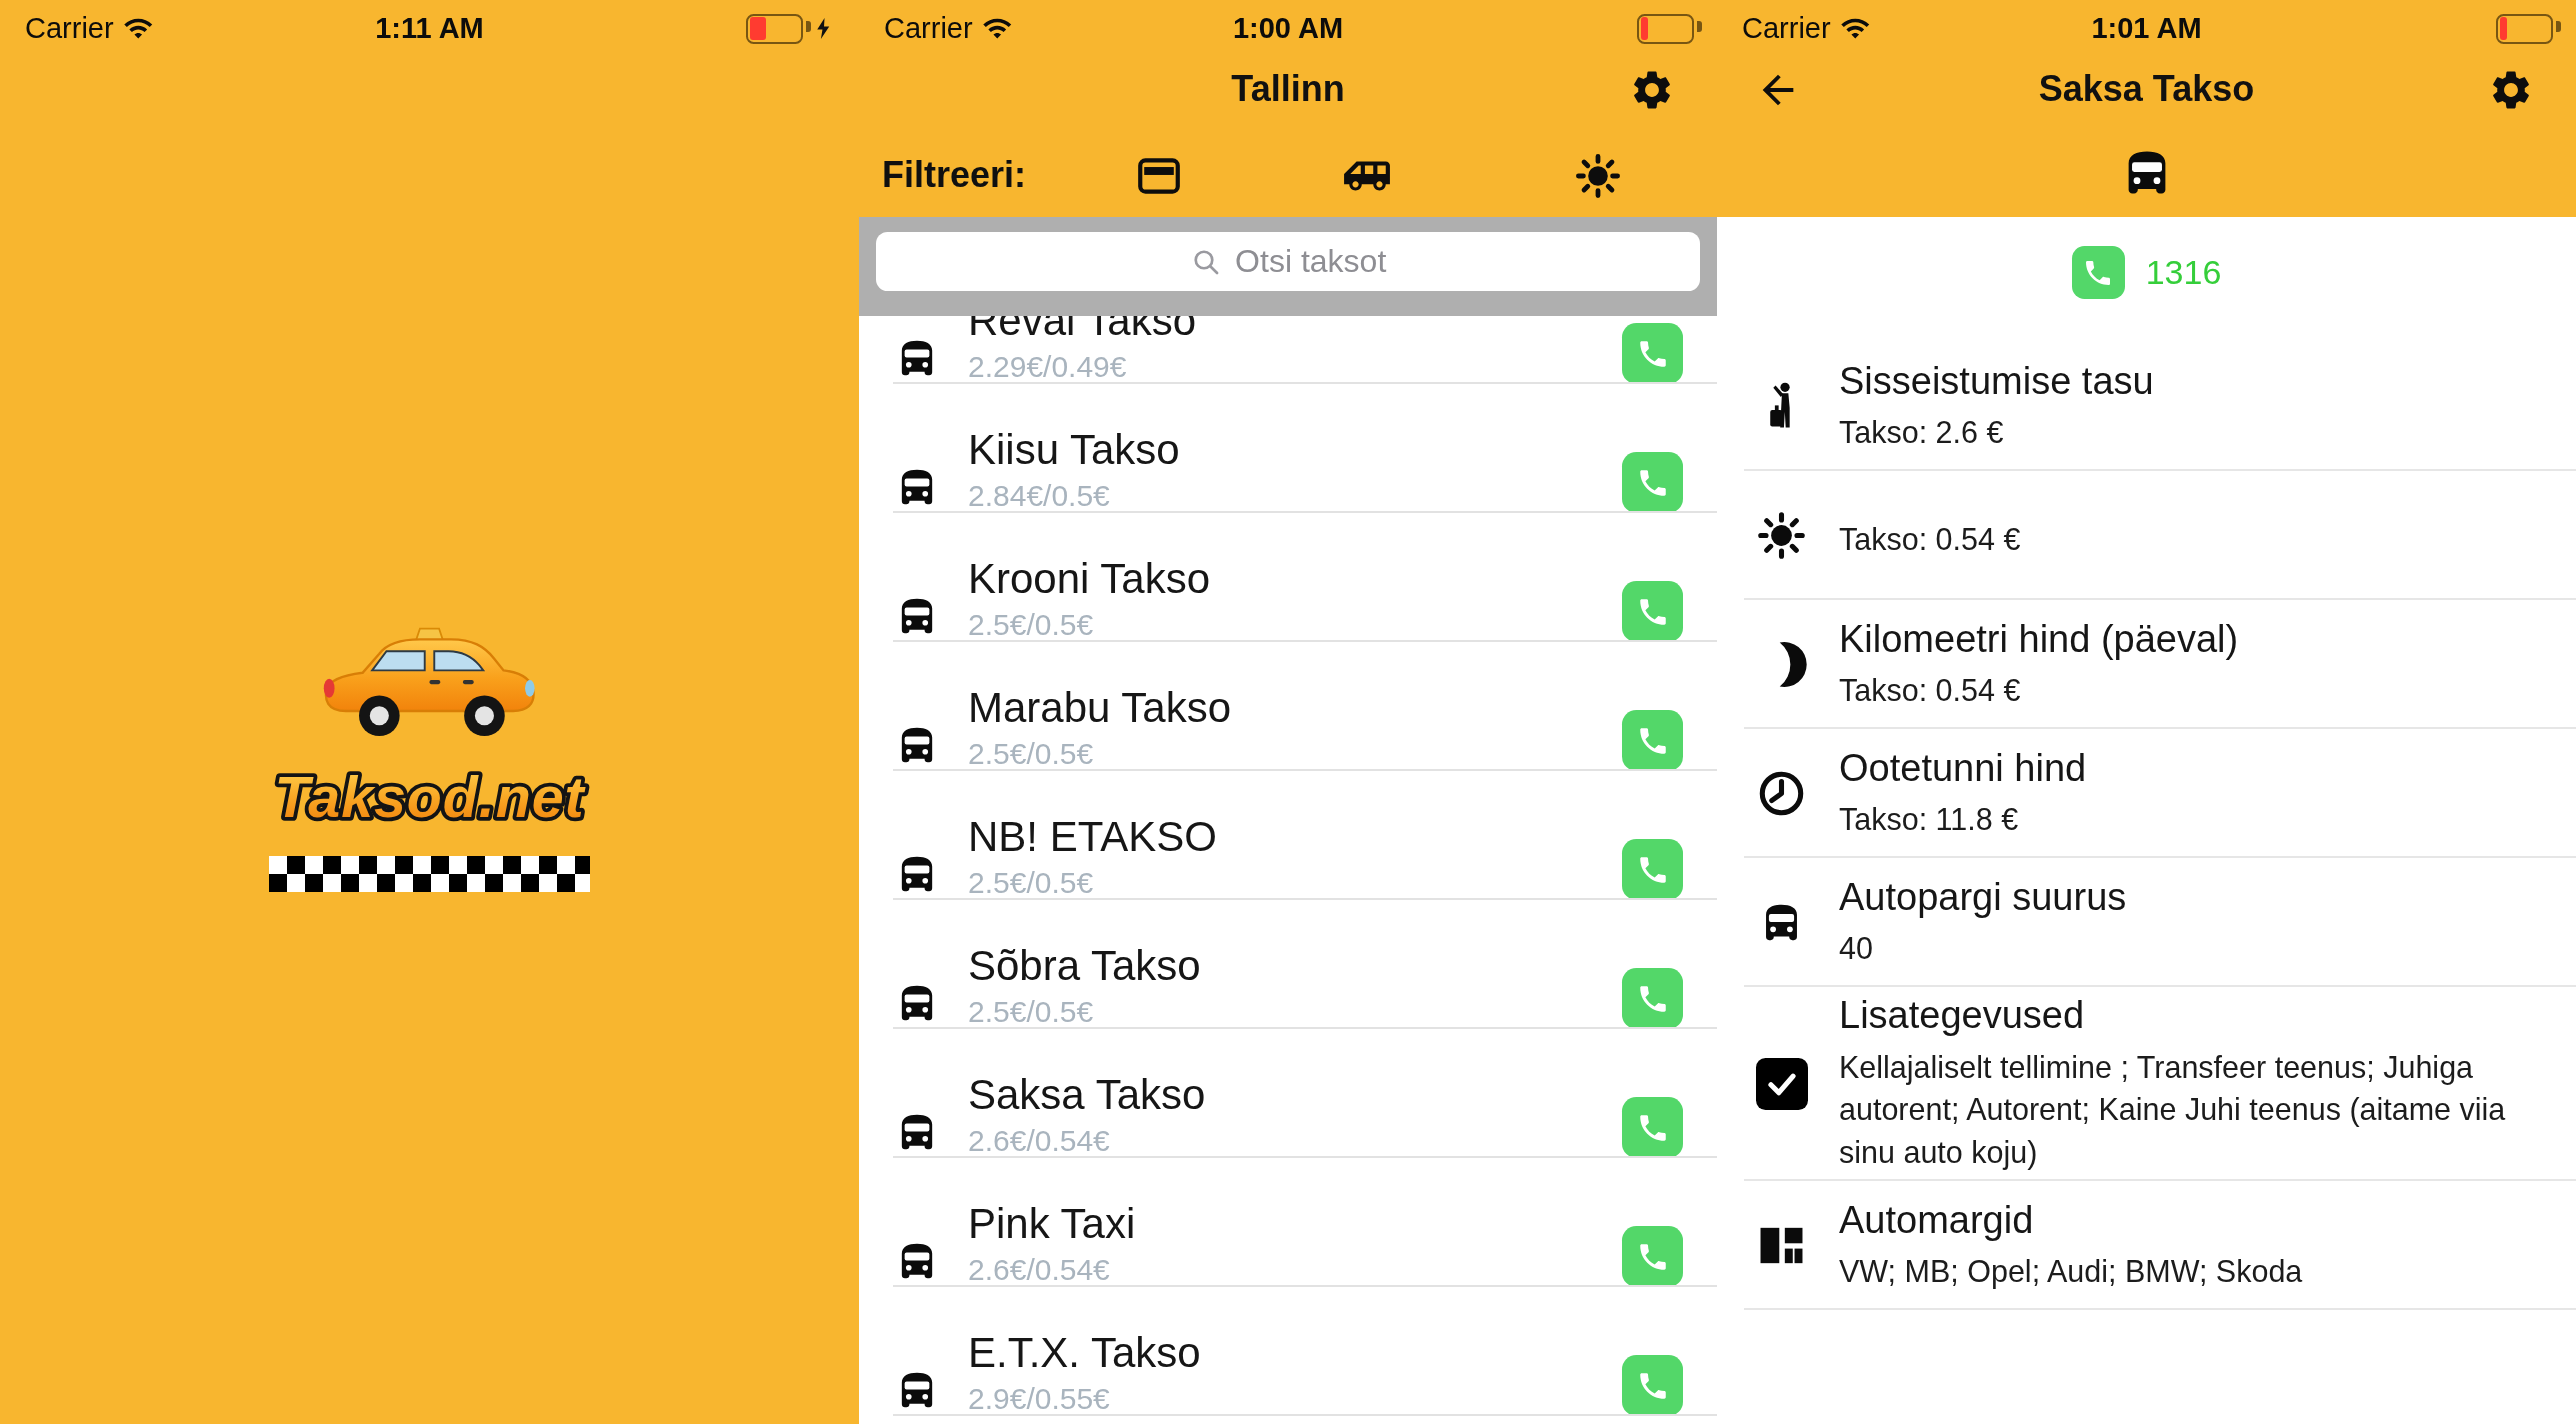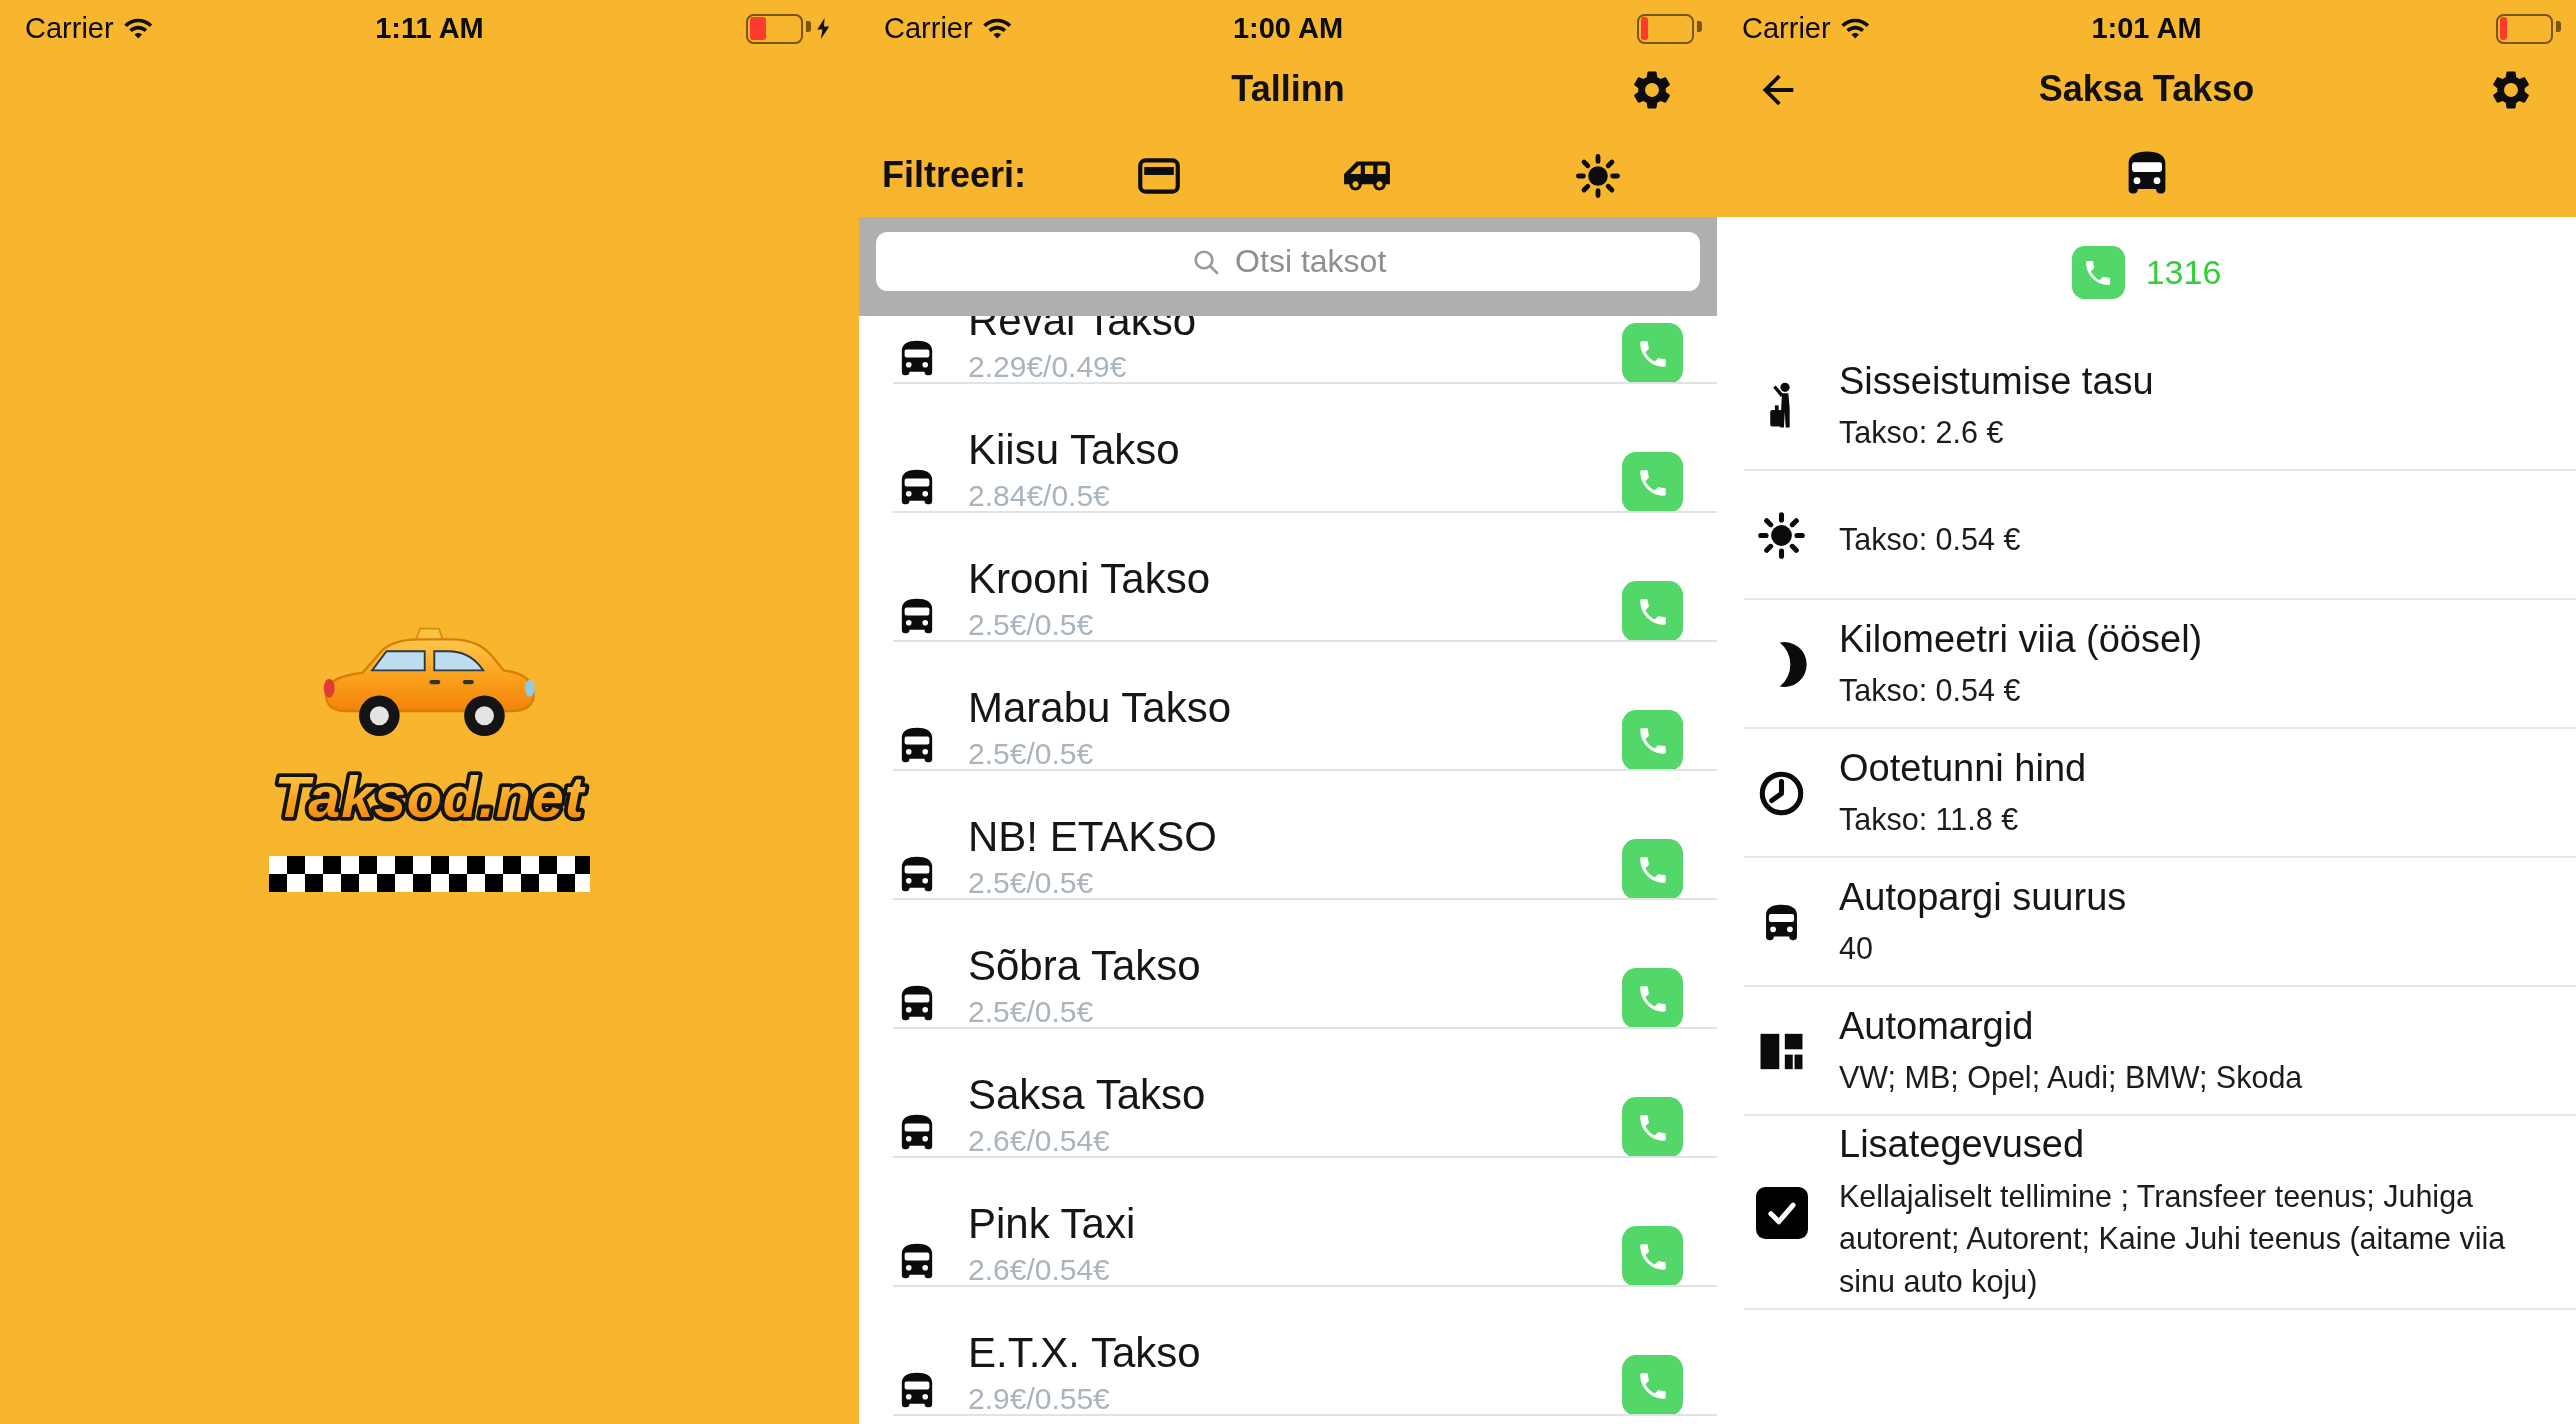--- a/index.html
+++ b/index.html
@@ -456,21 +456,21 @@
         </span>
       </div>
 
       <div class="detail-row">
         <span class="d-icon">
             <svg viewBox="0 0 24 24">
               <use href="#i-moon"></use>
             </svg>
           </span>
         <span class="d-texts">
-          <div class="d-title">Kilomeetri viia (öösel)</div>
+          <div class="d-title">Kilomeetri hind (päeval)</div>
           <div class="d-value">Takso: 0.54 €</div>
         </span>
       </div>
 
       <div class="detail-row">
         <span class="d-icon">
             <svg viewBox="0 0 24 24">
               <use href="#i-clock"></use>
             </svg>
           </span>
@@ -485,43 +485,43 @@
             <svg viewBox="0 0 24 24">
               <use href="#i-car"></use>
             </svg>
           </span>
         <span class="d-texts">
           <div class="d-title">Autopargi suurus</div>
           <div class="d-value">40</div>
         </span>
       </div>
 
+      <div class="detail-row tall">
+        <span class="d-icon">
+            <span class="checkbox-glyph">
+              <svg viewBox="0 0 24 24">
+                <use href="#i-check"></use>
+              </svg>
+            </span>
+          </span>
+        <span class="d-texts">
+          <div class="d-title">Lisategevused</div>
+          <div class="d-value">Kellajaliselt tellimine ; Transfeer teenus; Juhiga autorent; Autorent; Kaine Juhi teenus (aitame viia sinu auto koju)</div>
+        </span>
+      </div>
+
       <div class="detail-row">
         <span class="d-icon">
             <svg viewBox="0 0 24 24">
               <use href="#i-grid"></use>
             </svg>
           </span>
         <span class="d-texts">
           <div class="d-title">Automargid</div>
           <div class="d-value">VW; MB; Opel; Audi; BMW; Skoda</div>
         </span>
       </div>
 
-      <div class="detail-row tall">
-        <span class="d-icon">
-            <span class="checkbox-glyph">
-              <svg viewBox="0 0 24 24">
-                <use href="#i-check"></use>
-              </svg>
-            </span>
-          </span>
-        <span class="d-texts">
-          <div class="d-title">Lisategevused</div>
-          <div class="d-value">Kellajaliselt tellimine ; Transfeer teenus; Juhiga autorent; Autorent; Kaine Juhi teenus (aitame viia sinu auto koju)</div>
-        </span>
-      </div>
-
     </div>
   </div>
 
 </div>
 
 
 </body></html>

